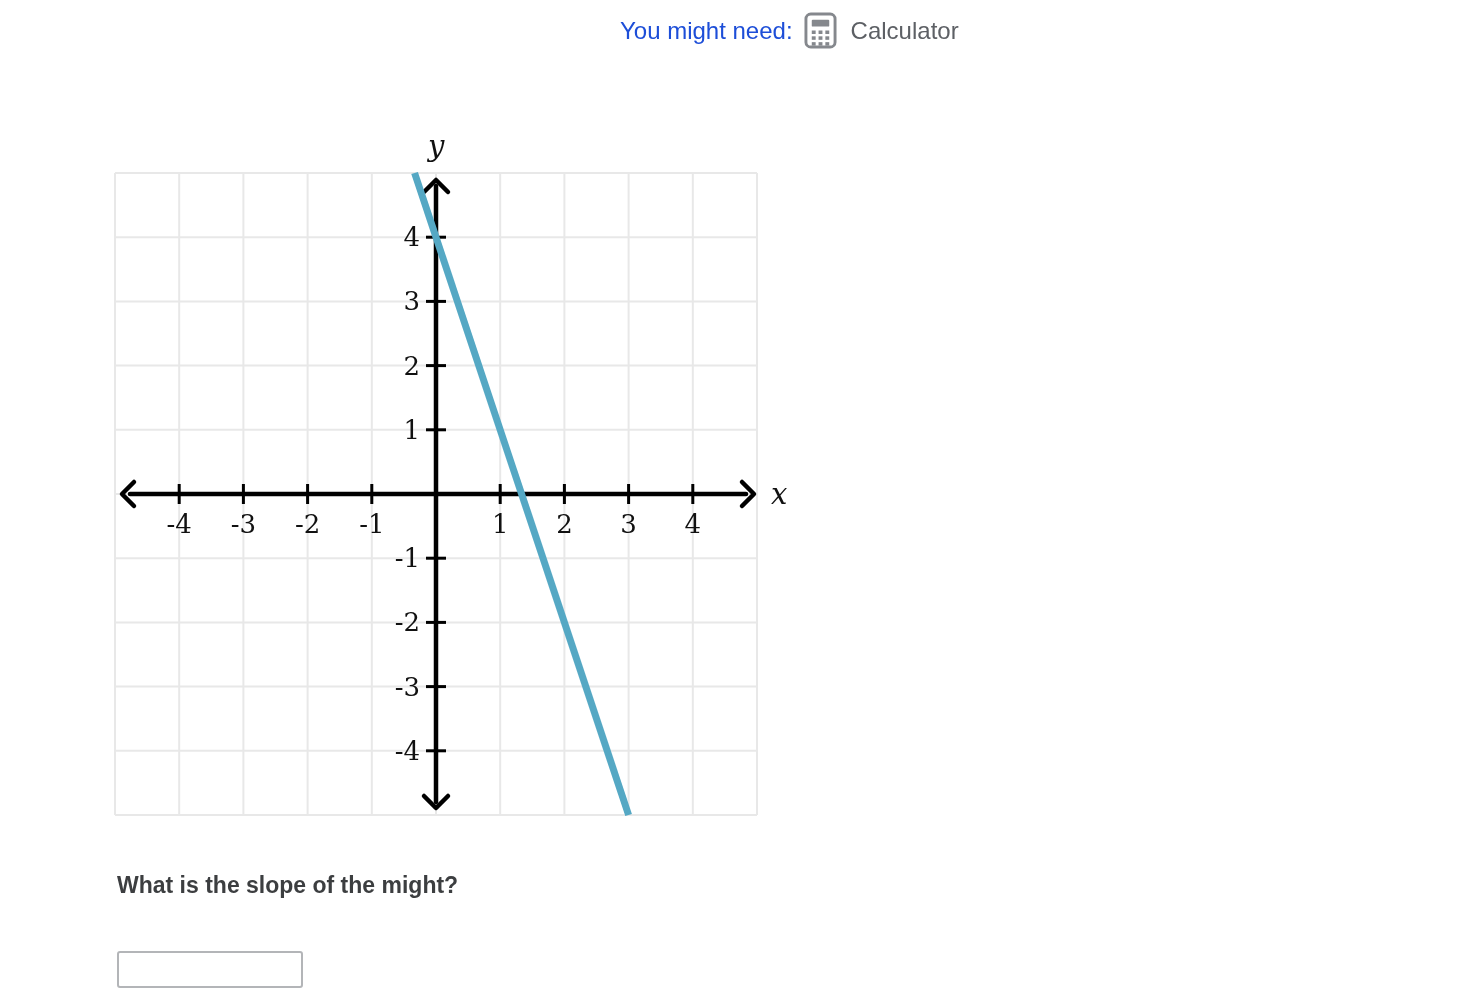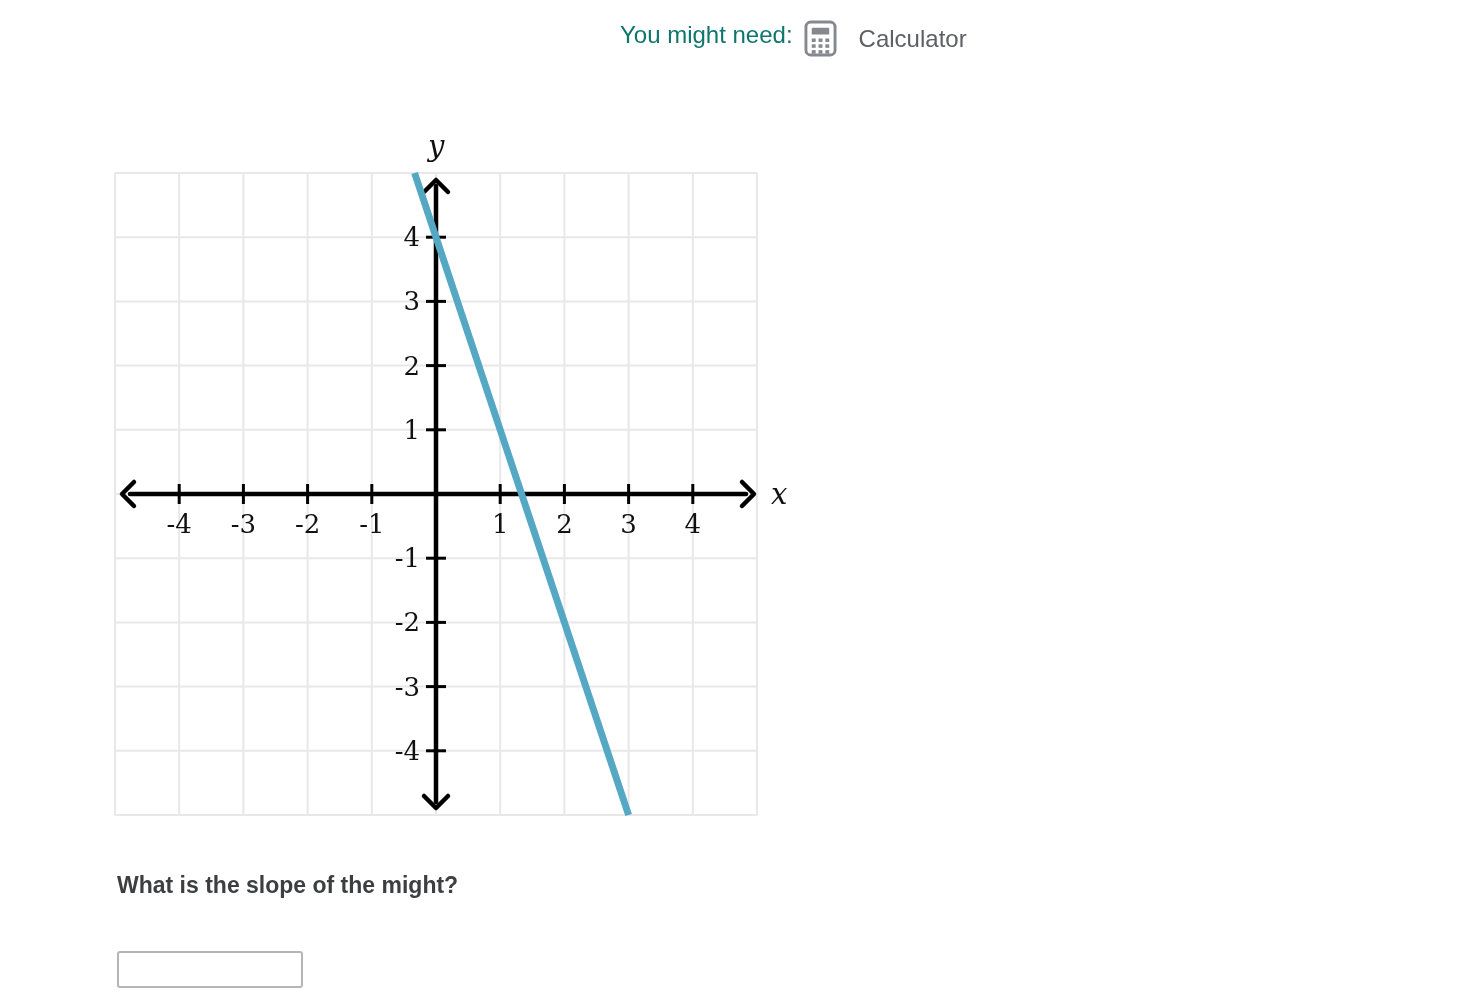--- a/index.html
+++ b/index.html
@@ -10,22 +10,22 @@
     overflow:hidden;
     font-family:"Liberation Sans", sans-serif;
   }
   
   .hint-row{
     position:absolute;
     left:620px;top:12px;
     display:flex;align-items:center;gap:11px;
     font-size:24px;
   }
-  .hint-text{color:#0f766e;}
-  .calc-wrap{display:flex;align-items:center;gap:22px;cursor:pointer;margin-top:8px;}
+  .hint-text{color:#1d4ed8;}
+  .calc-wrap{display:flex;align-items:center;gap:14px;cursor:pointer;}
   .calc-label{color:#5d6065;}
   
   .graph-svg{position:absolute;left:100px;top:128px;}
   .tick-label{
     font-family:"DejaVu Serif", serif;
     font-size:26px;fill:#111111;
   }
   .axis-letter{
     font-family:"DejaVu Serif", serif;
     font-style:italic;font-size:29px;fill:#111111;

